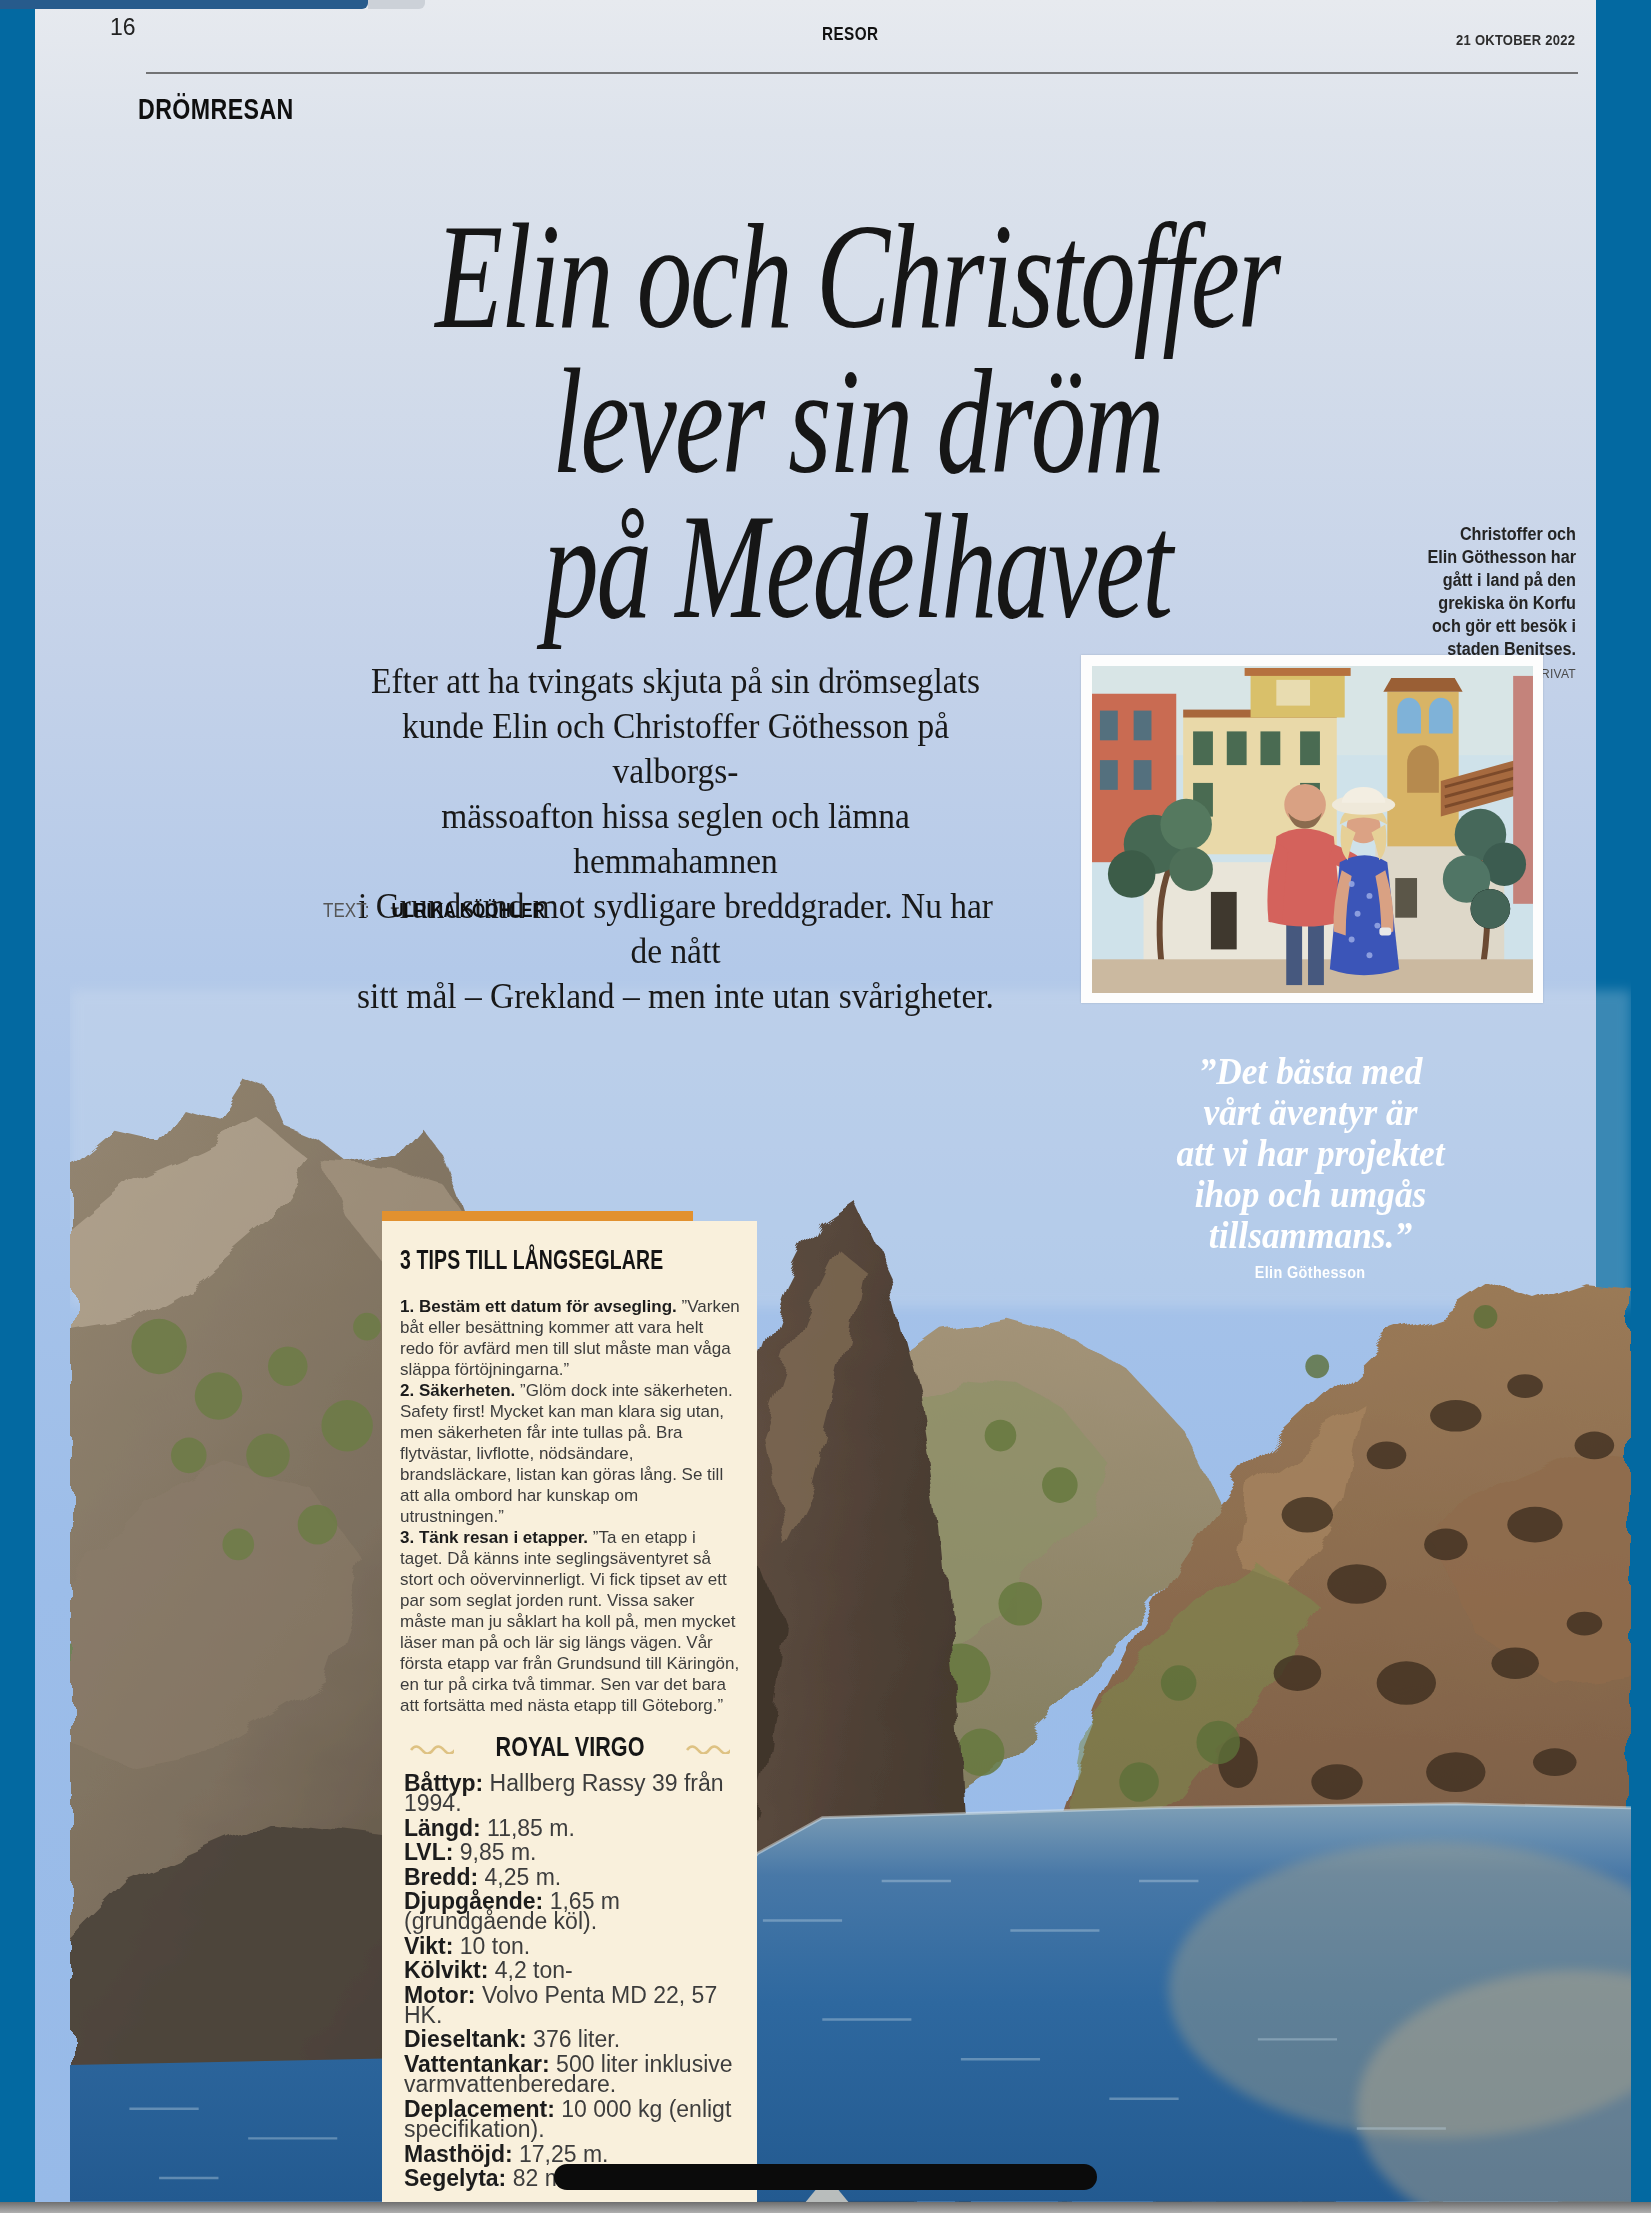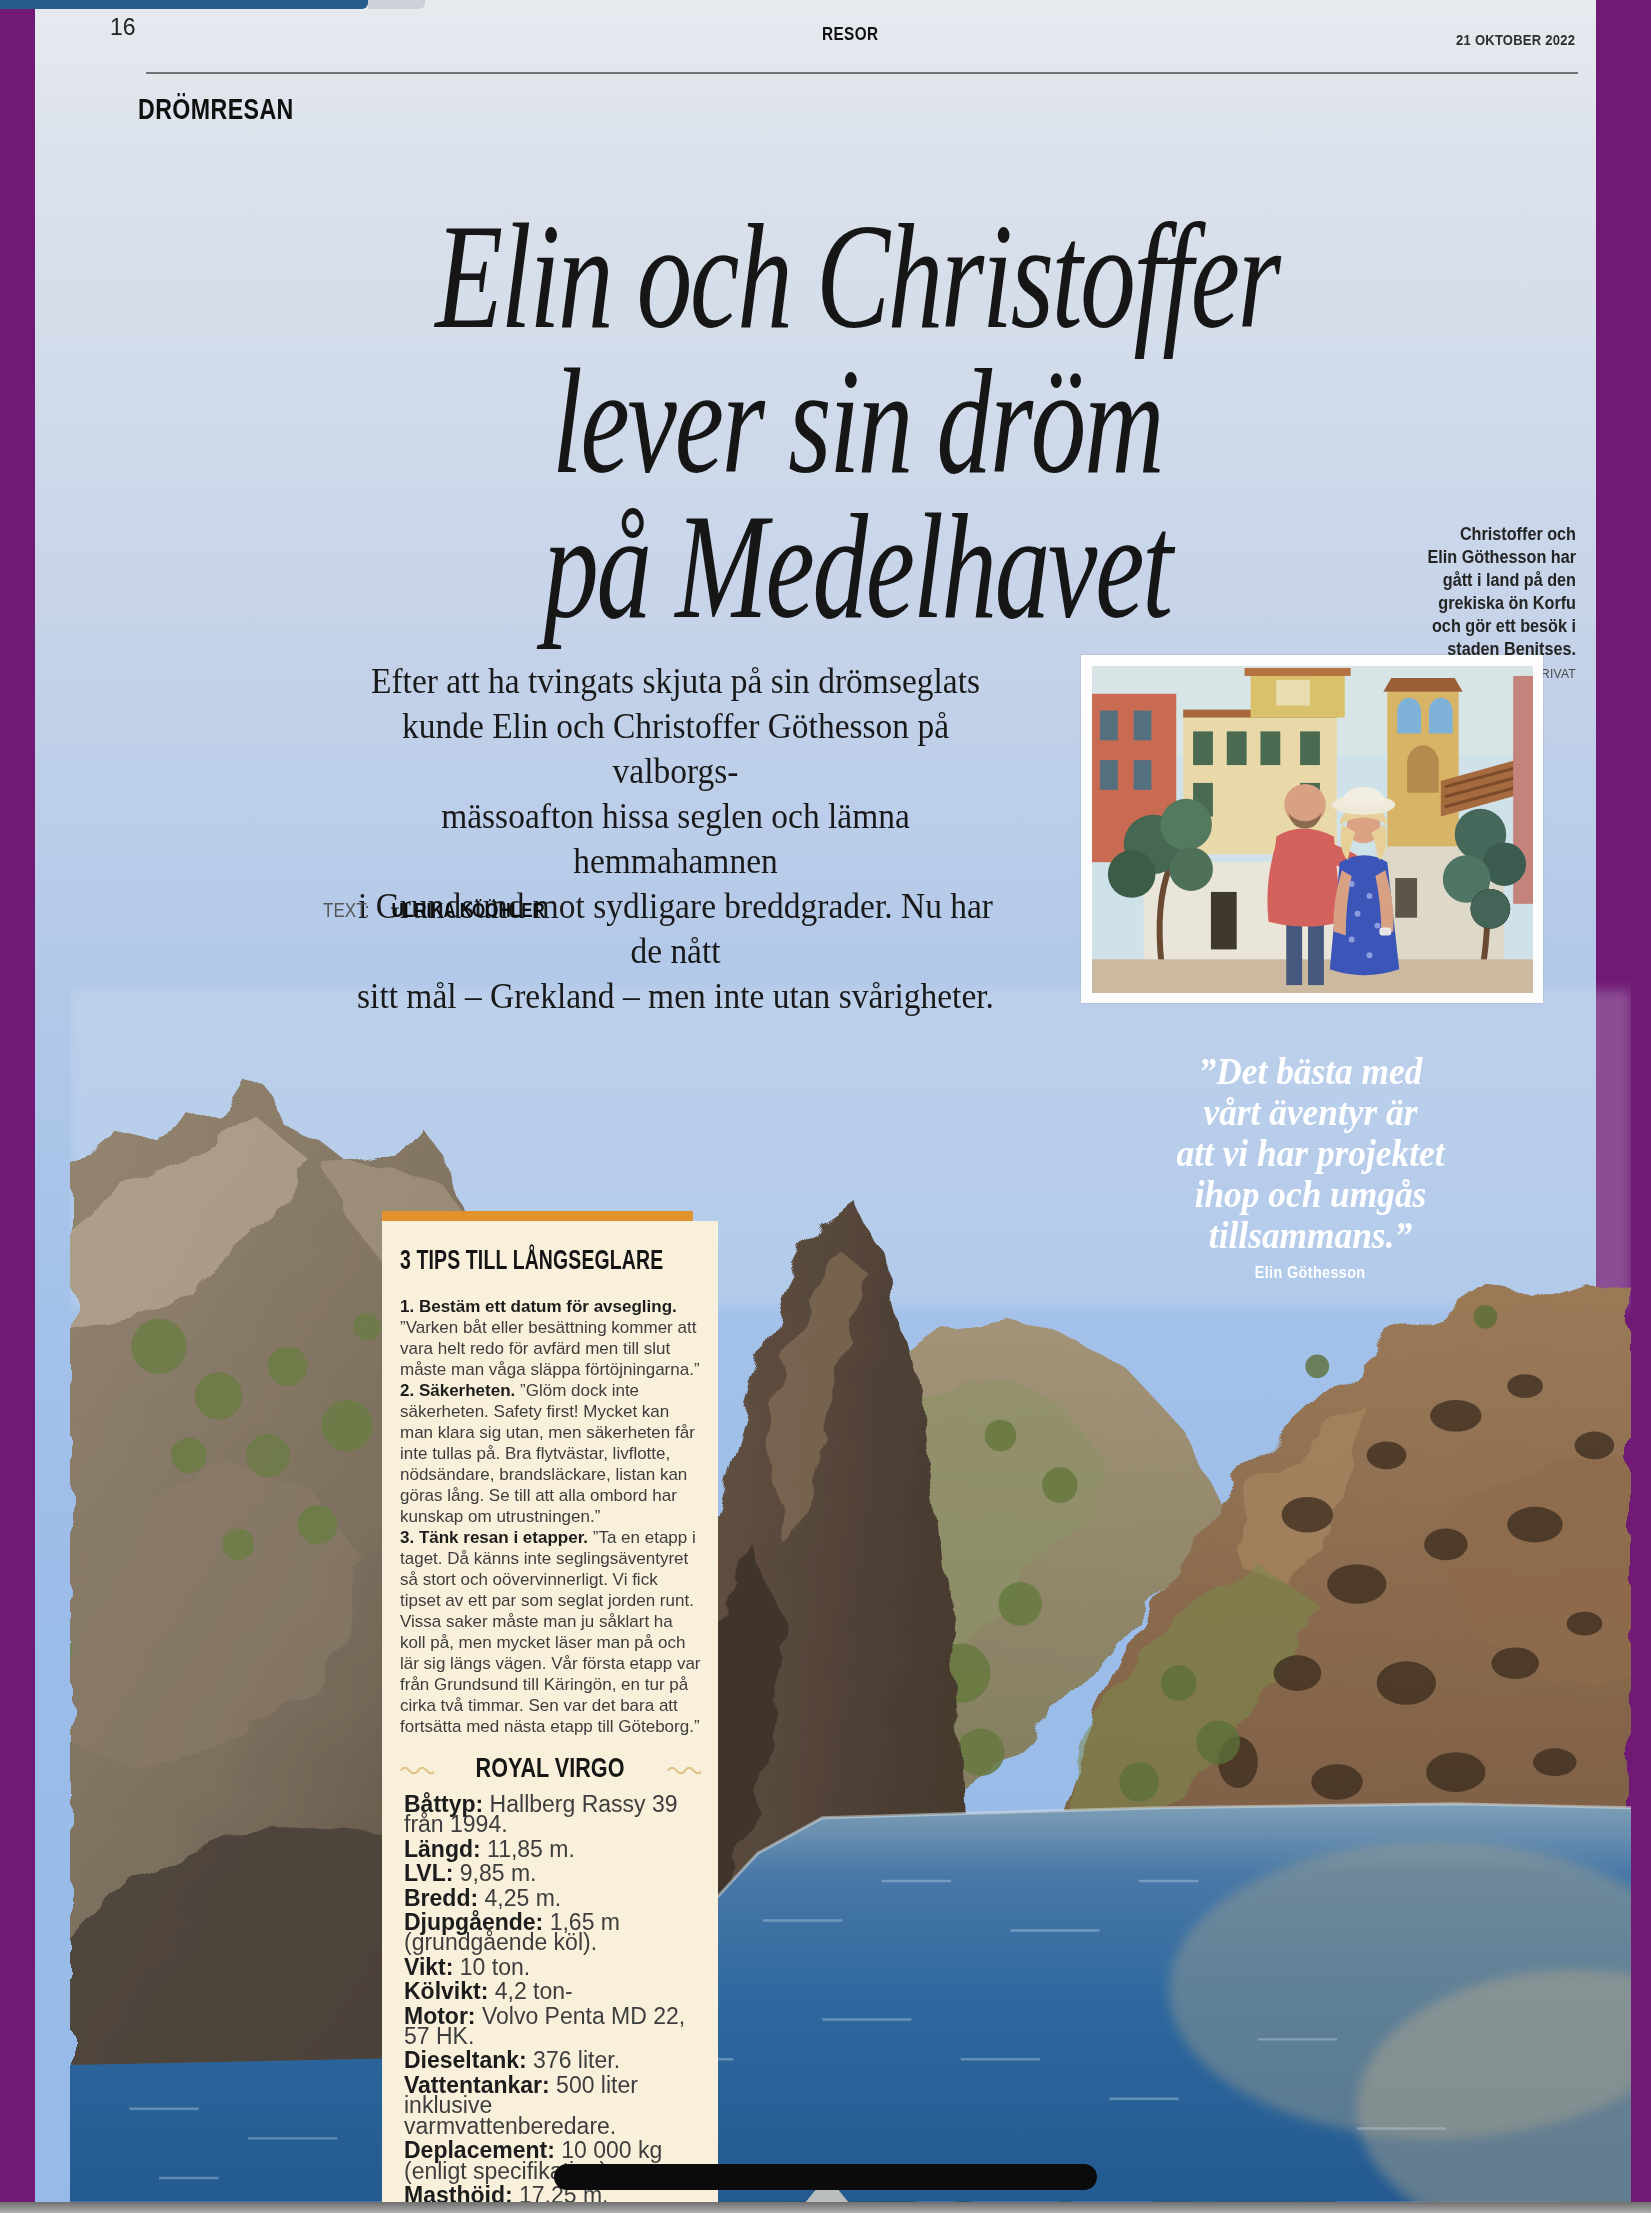--- a/index.html
+++ b/index.html
@@ -1,17 +1,17 @@
 <!DOCTYPE html>
 <html><head>
 <meta charset="utf-8">
 <style>
   html,body{margin:0;padding:0;background:#e9eaec;}
   .stage{position:relative;width:1651px;height:2214px;overflow:hidden;
-         background:#701a75;font-family:"Liberation Sans",sans-serif;}
+         background:#0369a1;font-family:"Liberation Sans",sans-serif;}
   .page{position:absolute;left:35px;top:0;width:1561px;height:2202px;
         background:linear-gradient(180deg,#e7eaef 0%,#dde3ec 6%,#d3dcea 16%,
                    #c4d2e9 30%,#b3c9e9 44%,#a5c2e9 58%,#9cbde9 72%,#97bae8 100%);}
   .abs{position:absolute;}
   
   .tab-blue{position:absolute;left:0;top:0;width:368px;height:9px;background:#275b8c;border-radius:0 0 6px 0;}
   .tab-gray{position:absolute;left:368px;top:0;width:57px;height:9px;background:#ccd1d8;border-radius:0 0 6px 0;}
   .bottom-bar{position:absolute;left:0;top:2202px;width:1651px;height:12px;
               background:linear-gradient(#6f6f6f,#b5b5b5);}
   .curl-arrow{position:absolute;left:804px;top:2176px;width:0;height:0;
@@ -55,21 +55,21 @@
   .photo svg{position:absolute;left:11px;top:11px;}
   
   .quote{left:1038px;top:1051px;width:475px;text-align:center;color:#fff;
          font-family:"Liberation Serif","DejaVu Serif",serif;font-style:italic;font-weight:700;
          font-size:38px;line-height:41px;transform:scaleX(.93);transform-origin:50% 0;}
   .attrib{left:1038px;top:1263px;width:475px;text-align:center;}
   .attrib span{display:inline-block;transform:scaleX(.85);font-size:17px;font-weight:800;
                color:#fff;letter-spacing:0.4px;}
   
   .tipsbar{left:347px;top:1211px;width:311px;height:10px;background:#e2912f;}
-  .tips{left:347px;top:1221px;width:336px;height:981px;background:#f9f0dc;
+  .tips{left:347px;top:1221px;width:375px;height:981px;background:#f9f0dc;
         box-sizing:border-box;padding:24px 17px 0 18px;}
   .tips-title span{display:inline-block;transform:scaleX(.72);transform-origin:left top;
         font-size:27px;font-weight:900;color:#141414;letter-spacing:0.2px;white-space:nowrap;}
   .tip{margin:0;font-size:17px;line-height:21px;color:#3d3d3d;}
   .tip b{color:#1c1c1c;}
   .tips-body{margin-top:20px;}
   .boat-head{margin-top:16px;display:flex;align-items:center;justify-content:center;gap:23px;}
   .boat-head span{display:inline-block;transform:scaleX(.8);font-size:27px;font-weight:900;
         color:#161616;white-space:nowrap;}
   .specs{margin-top:10px;}

